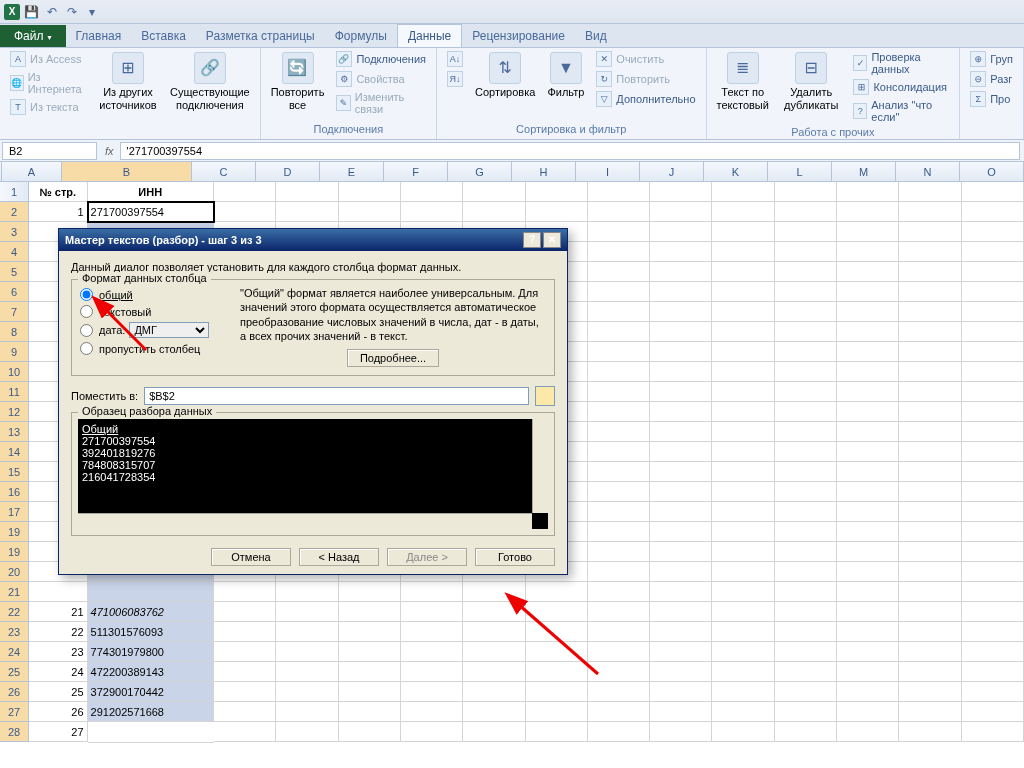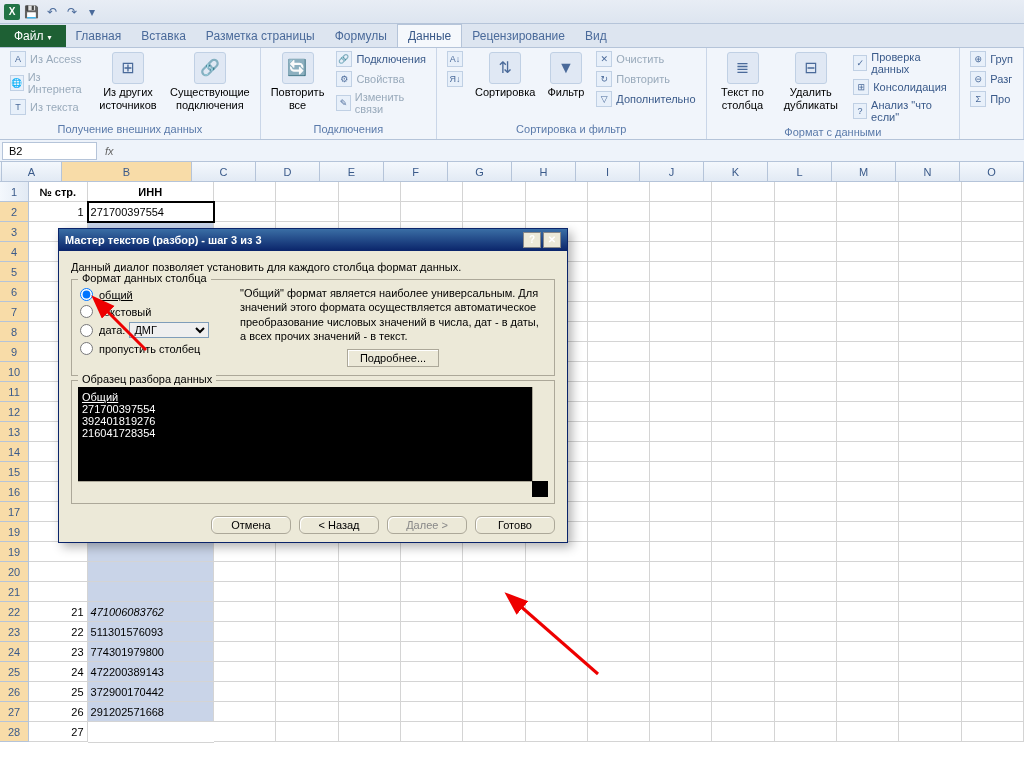--- a/index.html
+++ b/index.html
@@ -70,21 +70,21 @@
 .dest-row { display:flex; align-items:center; gap:6px; margin:10px 0 6px;}
 .dest-input { flex:1; border:1px solid #7f9db9; background:#fff; padding:2px 4px; font-size:11px;}
 .dest-pick { width:20px; height:20px; border:1px solid #7f9db9; background:#fce8a8; cursor:pointer;}
 .sample { border:1px solid #aca899; padding:6px; margin-top:4px; position:relative;}
 .sample-legend{ position:absolute; top:-8px; left:6px; background:#ece9d8; padding:0 4px;}
 .sample-preview { background:#000; color:#fff; font-family:'Courier New',monospace; font-size:11px; padding:4px; height:110px; overflow:hidden; position:relative;}
 .sample-preview .hdr { text-decoration:underline;}
 .sample-scroll-v { position:absolute; right:0; top:0; bottom:16px; width:16px; background:#ece9d8; border-left:1px solid #aca899;}
 .sample-scroll-h { position:absolute; left:0; right:16px; bottom:0; height:16px; background:#ece9d8; border-top:1px solid #aca899;}
 .dlg-buttons { display:flex; justify-content:flex-end; gap:8px; margin-top:12px;}
-.dlg-buttons .dlg-btn { min-width:80px;border-radius:6px;}
+.dlg-buttons .dlg-btn { min-width:80px;}
 .dlg-btn.disabled { color:#888;}
 select.date-sel { border:1px solid #7f9db9; font-size:11px; width:80px;}
 
 
 .arrow { position:absolute; z-index:200; pointer-events:none;}
 .arrow svg { overflow:visible;}
 
 </style>
 </head>
 <body>
@@ -129,21 +129,20 @@
       </div>
       <div class="vbtn">
           <div class="vbtn-icon">⊞</div>
           <span style="max-width:70px">Из других источников</span>
         </div>
       <div class="vbtn">
           <div class="vbtn-icon">🔗</div>
           <span style="max-width:90px">Существующие подключения</span>
         </div>
     </div>
-    <div class="group-label">Получение внешних данных</div>
   </div>
   <div class="group">
     <div class="group-content">
       <div class="vbtn">
           <div class="vbtn-icon">🔄</div>
           <span style="max-width:60px">Повторить все</span>
         </div>
       <div class="hbtn-stack">
         <div class="hbtn">
             <span class="hbtn-icon">🔗</span>
@@ -193,42 +192,42 @@
             <span>Дополнительно</span>
           </div>
       </div>
     </div>
     <div class="group-label">Сортировка и фильтр</div>
   </div>
   <div class="group">
     <div class="group-content">
       <div class="vbtn">
           <div class="vbtn-icon">≣</div>
-          <span style="max-width:60px">Текст по столбца</span>
+          <span style="max-width:60px">Текст по текстовый</span>
         </div>
       <div class="vbtn">
           <div class="vbtn-icon">⊟</div>
           <span style="max-width:70px">Удалить дубликаты</span>
         </div>
       <div class="hbtn-stack">
         <div class="hbtn">
             <span class="hbtn-icon">✓</span>
             <span>Проверка данных</span>
           </div>
         <div class="hbtn">
             <span class="hbtn-icon">⊞</span>
             <span>Консолидация</span>
           </div>
         <div class="hbtn">
             <span class="hbtn-icon">?</span>
             <span>Анализ "что если"</span>
           </div>
       </div>
     </div>
-    <div class="group-label">Формат с данными</div>
+    <div class="group-label">Работа с прочих</div>
   </div>
   <div class="group">
     <div class="group-content">
       <div class="hbtn-stack">
         <div class="hbtn">
             <span class="hbtn-icon">⊕</span>
             <span>Груп</span>
           </div>
         <div class="hbtn">
             <span class="hbtn-icon">⊖</span>
@@ -239,20 +238,21 @@
             <span>Про</span>
           </div>
       </div>
     </div>
   </div>
 </div>
 
 <div class="formula-bar">
   <div class="name-box">B2</div>
   <span class="fx-label">fx</span>
+  <div class="formula-input">'271700397554</div>
 </div>
 
 <div class="grid-area">
   <div class="col-headers">
     <div class="corner"></div>
     <div id="col-headers-inner" style="display: flex;">
         <div class="col-h" style="width: 60px;">A</div>
         <div class="col-h sel" style="width: 130px;">B</div>
         <div class="col-h" style="width: 64px;">C</div>
         <div class="col-h" style="width: 64px;">D</div>
@@ -808,27 +808,33 @@
             </label>
         </div>
         <div class="format-right">
           <div class="format-desc">"Общий" формат является наиболее универсальным. Для значений этого формата осуществляется автоматическое преобразование числовых значений в числа, дат - в даты, а всех прочих значений - в текст.</div>
           <div style="text-align:center; margin-top:6px;">
             <button class="dlg-btn">Подробнее...</button>
           </div>
         </div>
       </div>
     </div>
+    <div class="dest-row">
+      <span>Поместить в:</span>
+      <input class="dest-input" value="$B$2" style="">
+      <div class="dest-pick"></div>
+    </div>
     <div class="sample">
       <div class="sample-legend">Образец разбора данных</div>
       <div class="sample-preview">
         <div class="hdr">Общий</div>
         <div id="sample-rows">
             <div>271700397554</div>
             <div>392401819276</div>
+            <div>784808315707</div>
             <div>216041728354</div>
           </div>
         <div class="sample-scroll-v"></div>
         <div class="sample-scroll-h"></div>
       </div>
     </div>
     <div class="dlg-buttons">
       <button class="dlg-btn">Отмена</button>
       <button class="dlg-btn"><span>&lt; Назад</span></button>
       <button class="dlg-btn disabled">Далее &gt;</button>

